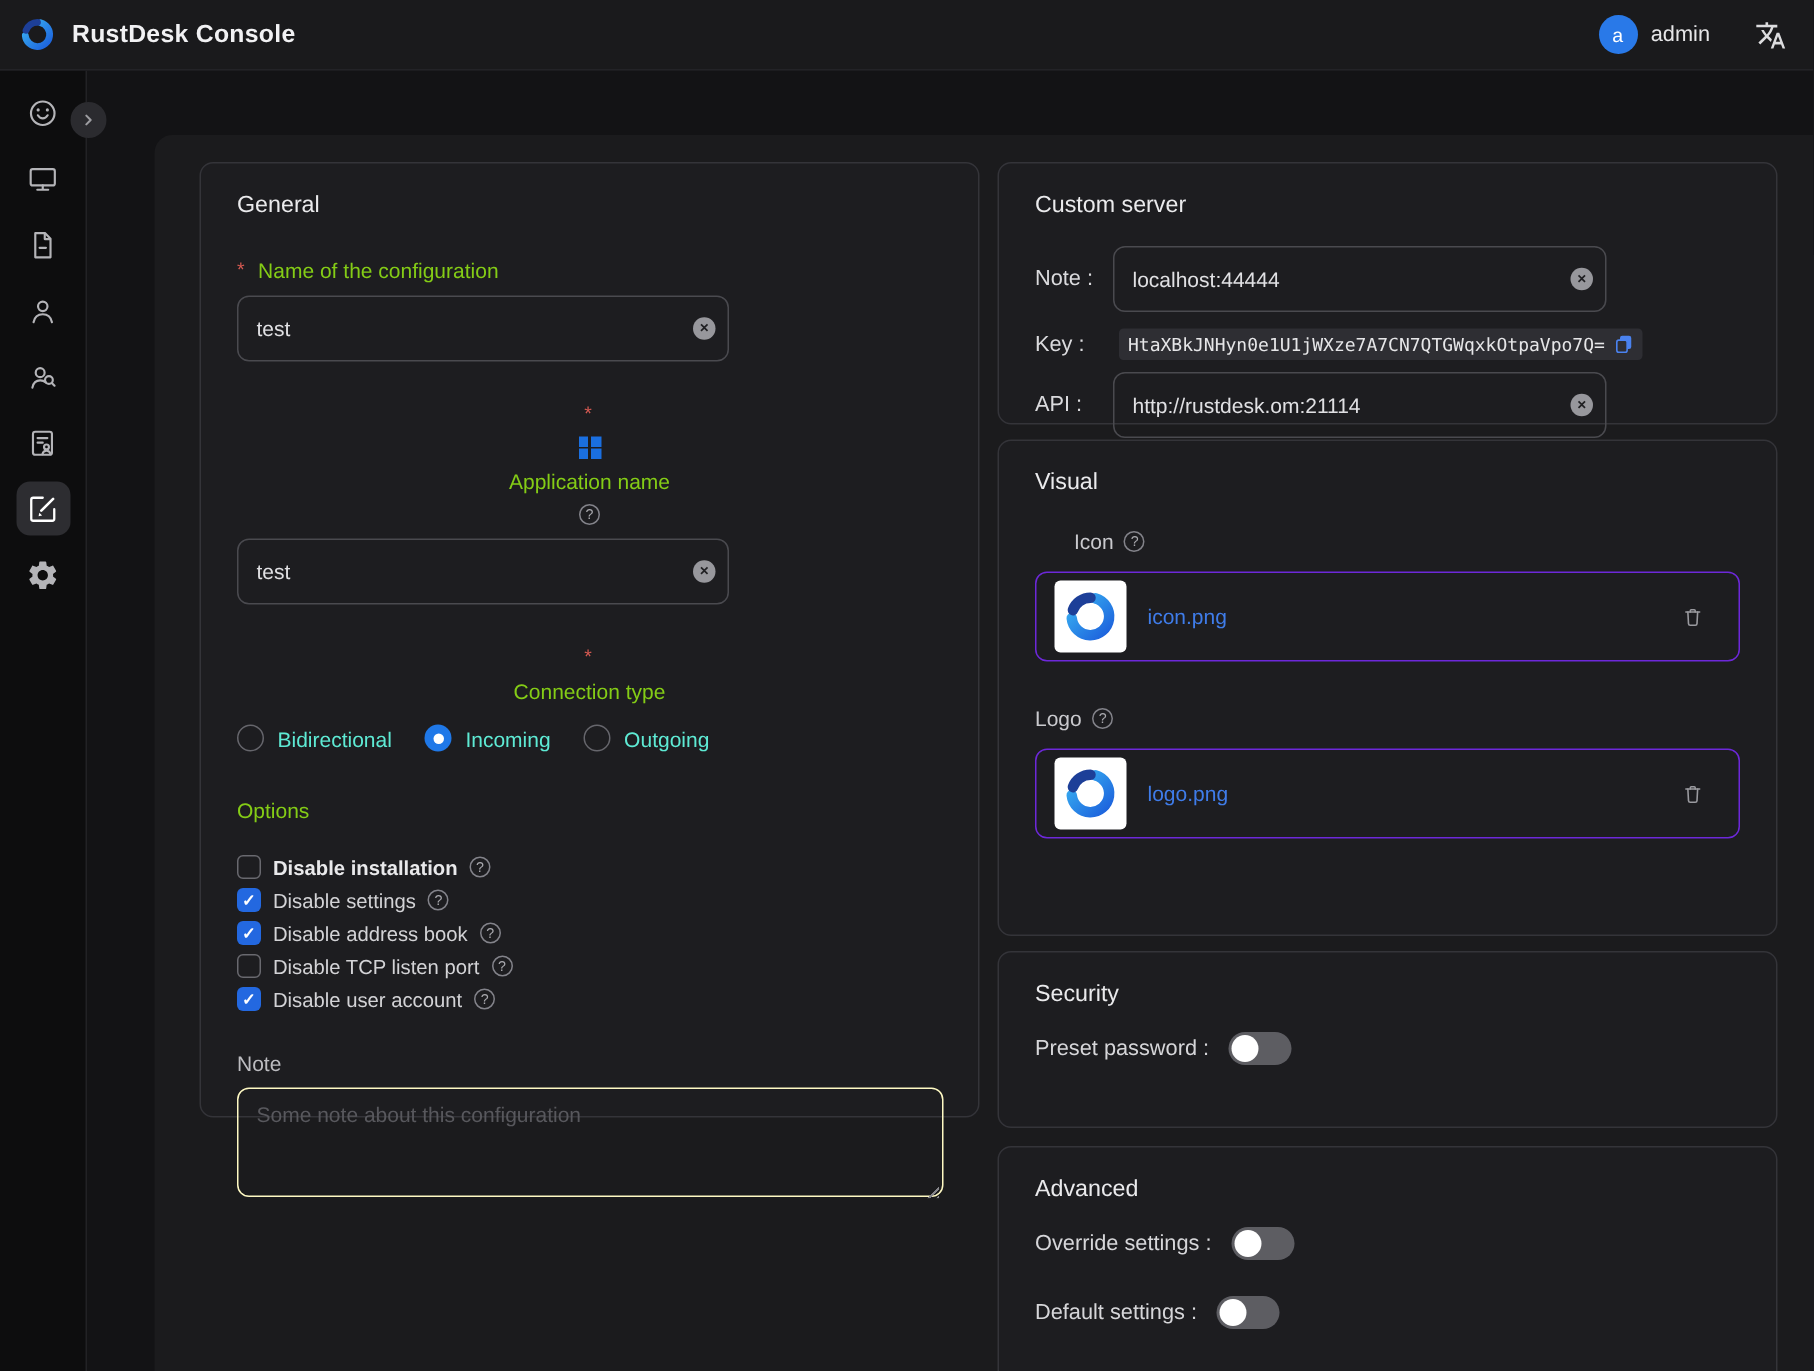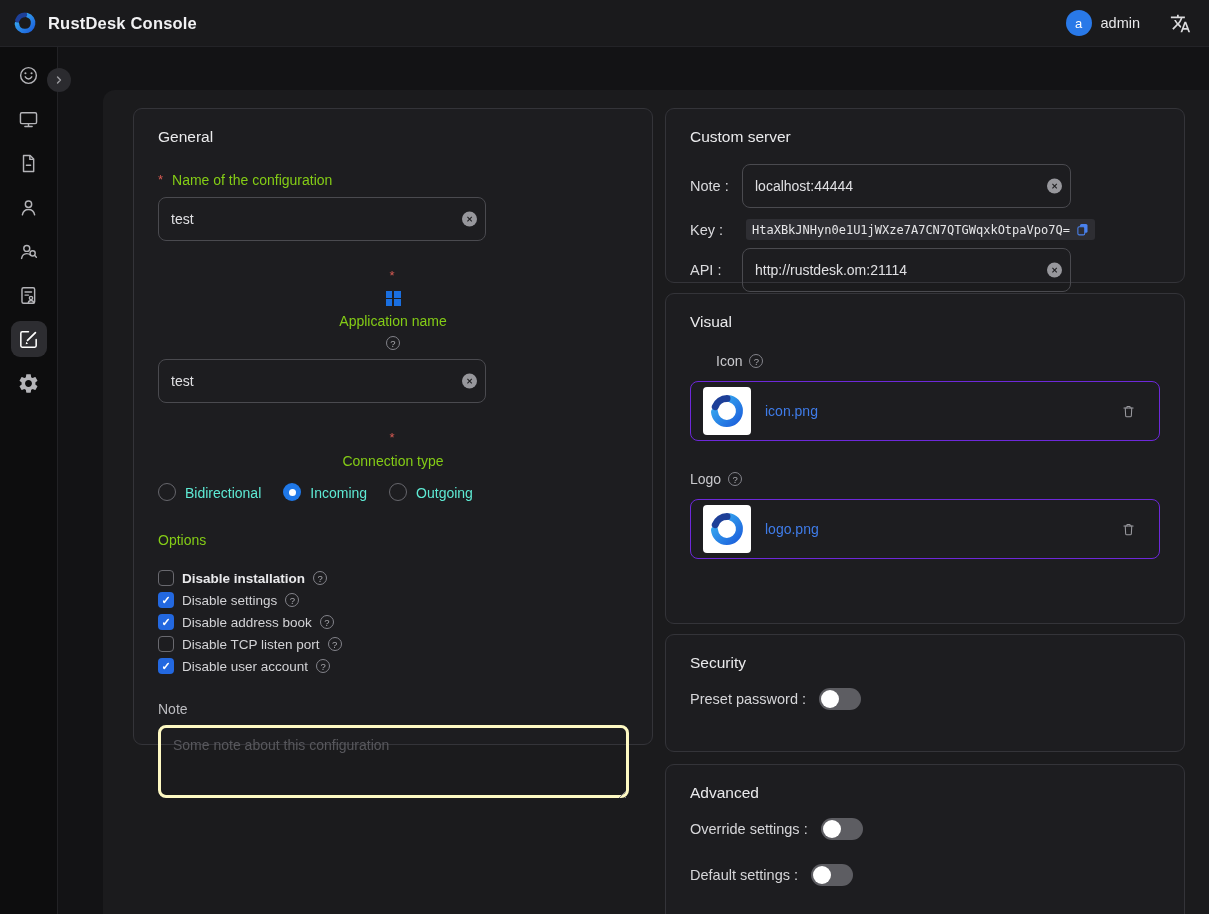--- a/index.html
+++ b/index.html
@@ -101,21 +101,21 @@
   .options-list{ margin-top:19px; }
   .option-row{ display:flex; align-items:center; gap:8px; height:22px; font-size:13.5px; color:#d3d3d6; }
   .checkbox{ width:16px; height:16px; border-radius:4px; border:1.5px solid #69696f; cursor:pointer;
     display:flex; align-items:center; justify-content:center; flex:0 0 auto; }
   .checkbox.checked{ background:#2368e0; border:none; }
   .checkbox.checked::after{ content:"✓"; color:#fff; font-size:11px; font-weight:700; }
   .option-row.bold .opt-label{ font-weight:700; color:#e9e9eb; }
 
   .note-wrap{ position:relative; width:471px; margin-top:8px; }
   .note-textarea{
-    width:100%; height:73px; background:transparent; border:3px solid #fef9c3; border-radius:8px;
+    width:100%; height:73px; background:transparent; border:1px solid #fef9c3; border-radius:8px;
     color:#e0e0e3; font-size:14px; padding:9px 12px; resize:none; outline:none;
     font-family:"Liberation Sans", sans-serif;
   }
   .note-textarea::placeholder{ color:#58585d; }
   .resize-handle{
     position:absolute; right:3px; bottom:4px; width:10px; height:10px;
     background:repeating-linear-gradient(315deg, #85858a 0 1.2px, transparent 1.2px 4.4px);
     clip-path:polygon(100% 0, 100% 100%, 0 100%);
     cursor:nwse-resize;
   }

